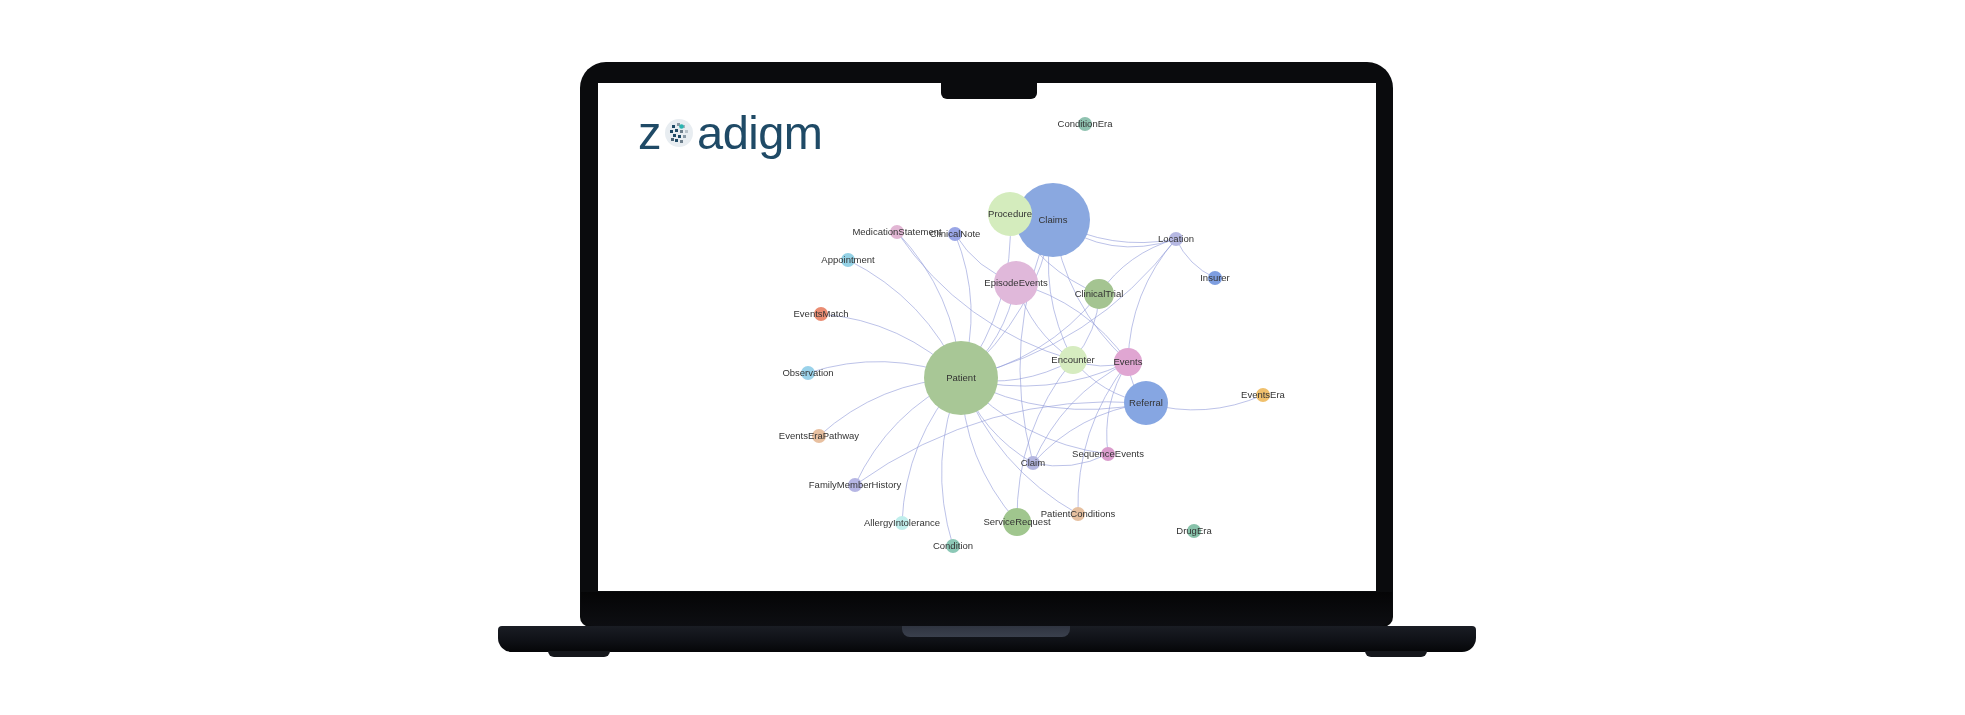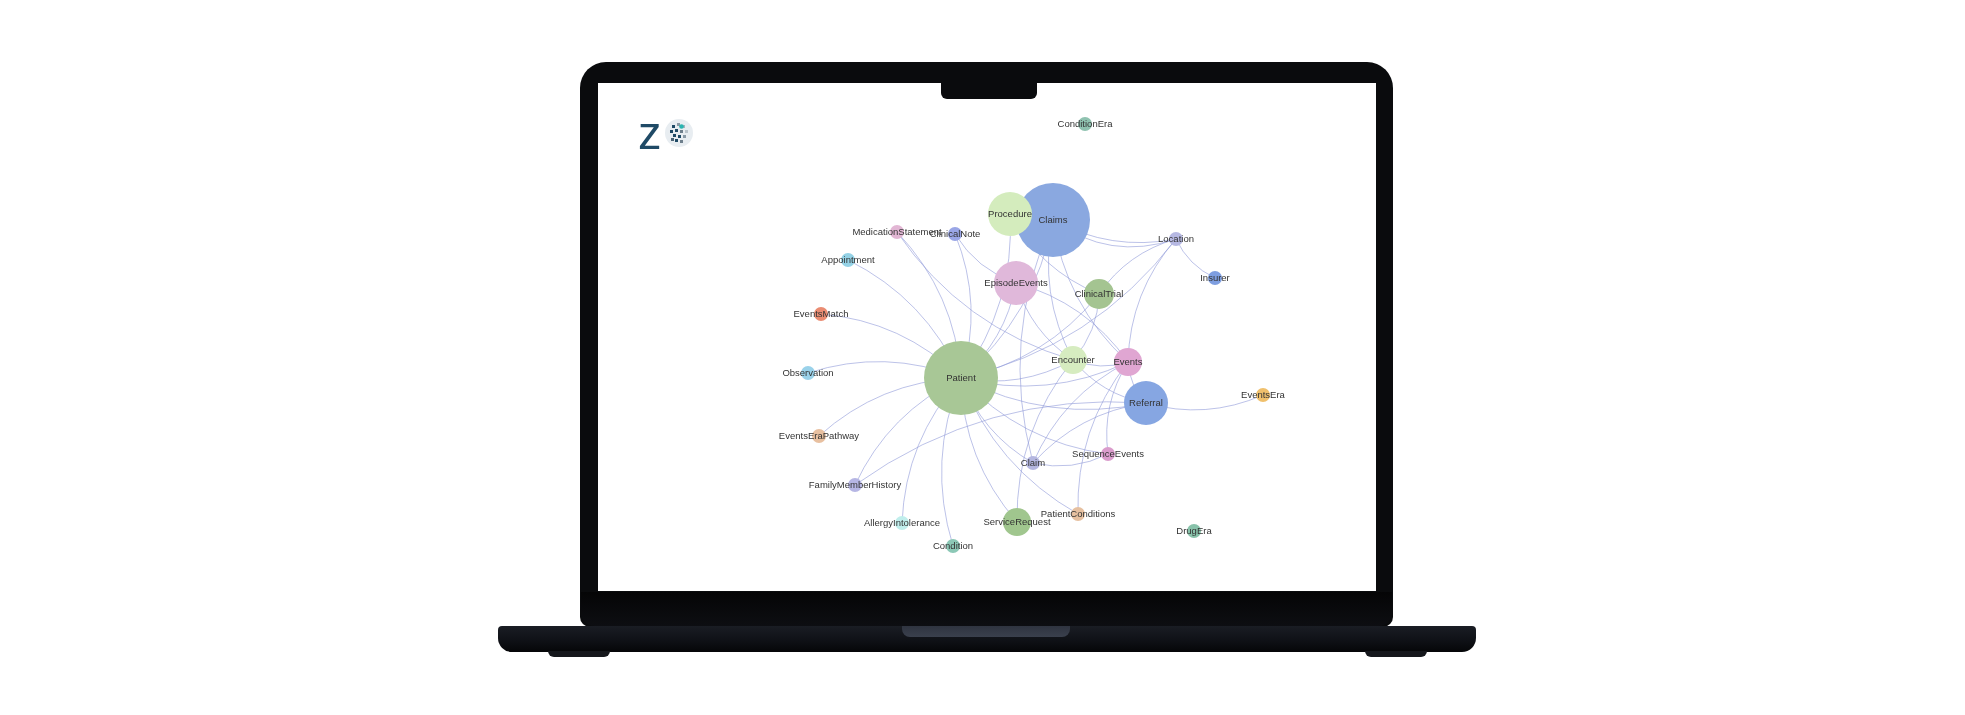--- a/index.html
+++ b/index.html
@@ -61,20 +61,21 @@
         <rect x="22" y="13" width="3" height="3" fill="#b9c3ca"></rect>
           <rect x="10" y="17" width="3" height="3"></rect>
         <rect x="15" y="18" width="3" height="3"></rect>
           <rect x="20" y="18" width="3" height="3" fill="#8a9aa6"></rect>
         <rect x="12" y="22" width="3" height="3"></rect>
           <rect x="17" y="23" width="3" height="3" fill="#6e7f8c"></rect>
         <rect x="8" y="21" width="3" height="3" fill="#4b6477"></rect>
       </g>
       <circle cx="18.5" cy="9.5" r="2.3" fill="#2ab4b0"></circle>
     </svg>
+    <span class="rest">adigm</span>
   </div>
   <svg class="graph" id="graph" width="778" height="508">
     <g id="edges">
         <path d="M363,295 Q327.74,215.66 250,177" class="edge" stroke="#8f98d8"></path>
         <path d="M363,295 Q304.52,237.8 223,231" class="edge" stroke="#8f98d8"></path>
         <path d="M363,295 Q287.4,264.96 210,290" class="edge" stroke="#8f98d8"></path>
         <path d="M363,295 Q281.56,298.44 221,353" class="edge" stroke="#8f98d8"></path>
         <path d="M363,295 Q290.74,329.42 257,402" class="edge" stroke="#8f98d8"></path>
         <path d="M363,295 Q307.4,356.88 304,440" class="edge" stroke="#8f98d8"></path>
         <path d="M363,295 Q328.76,377.56 355,463" class="edge" stroke="#8f98d8"></path>

